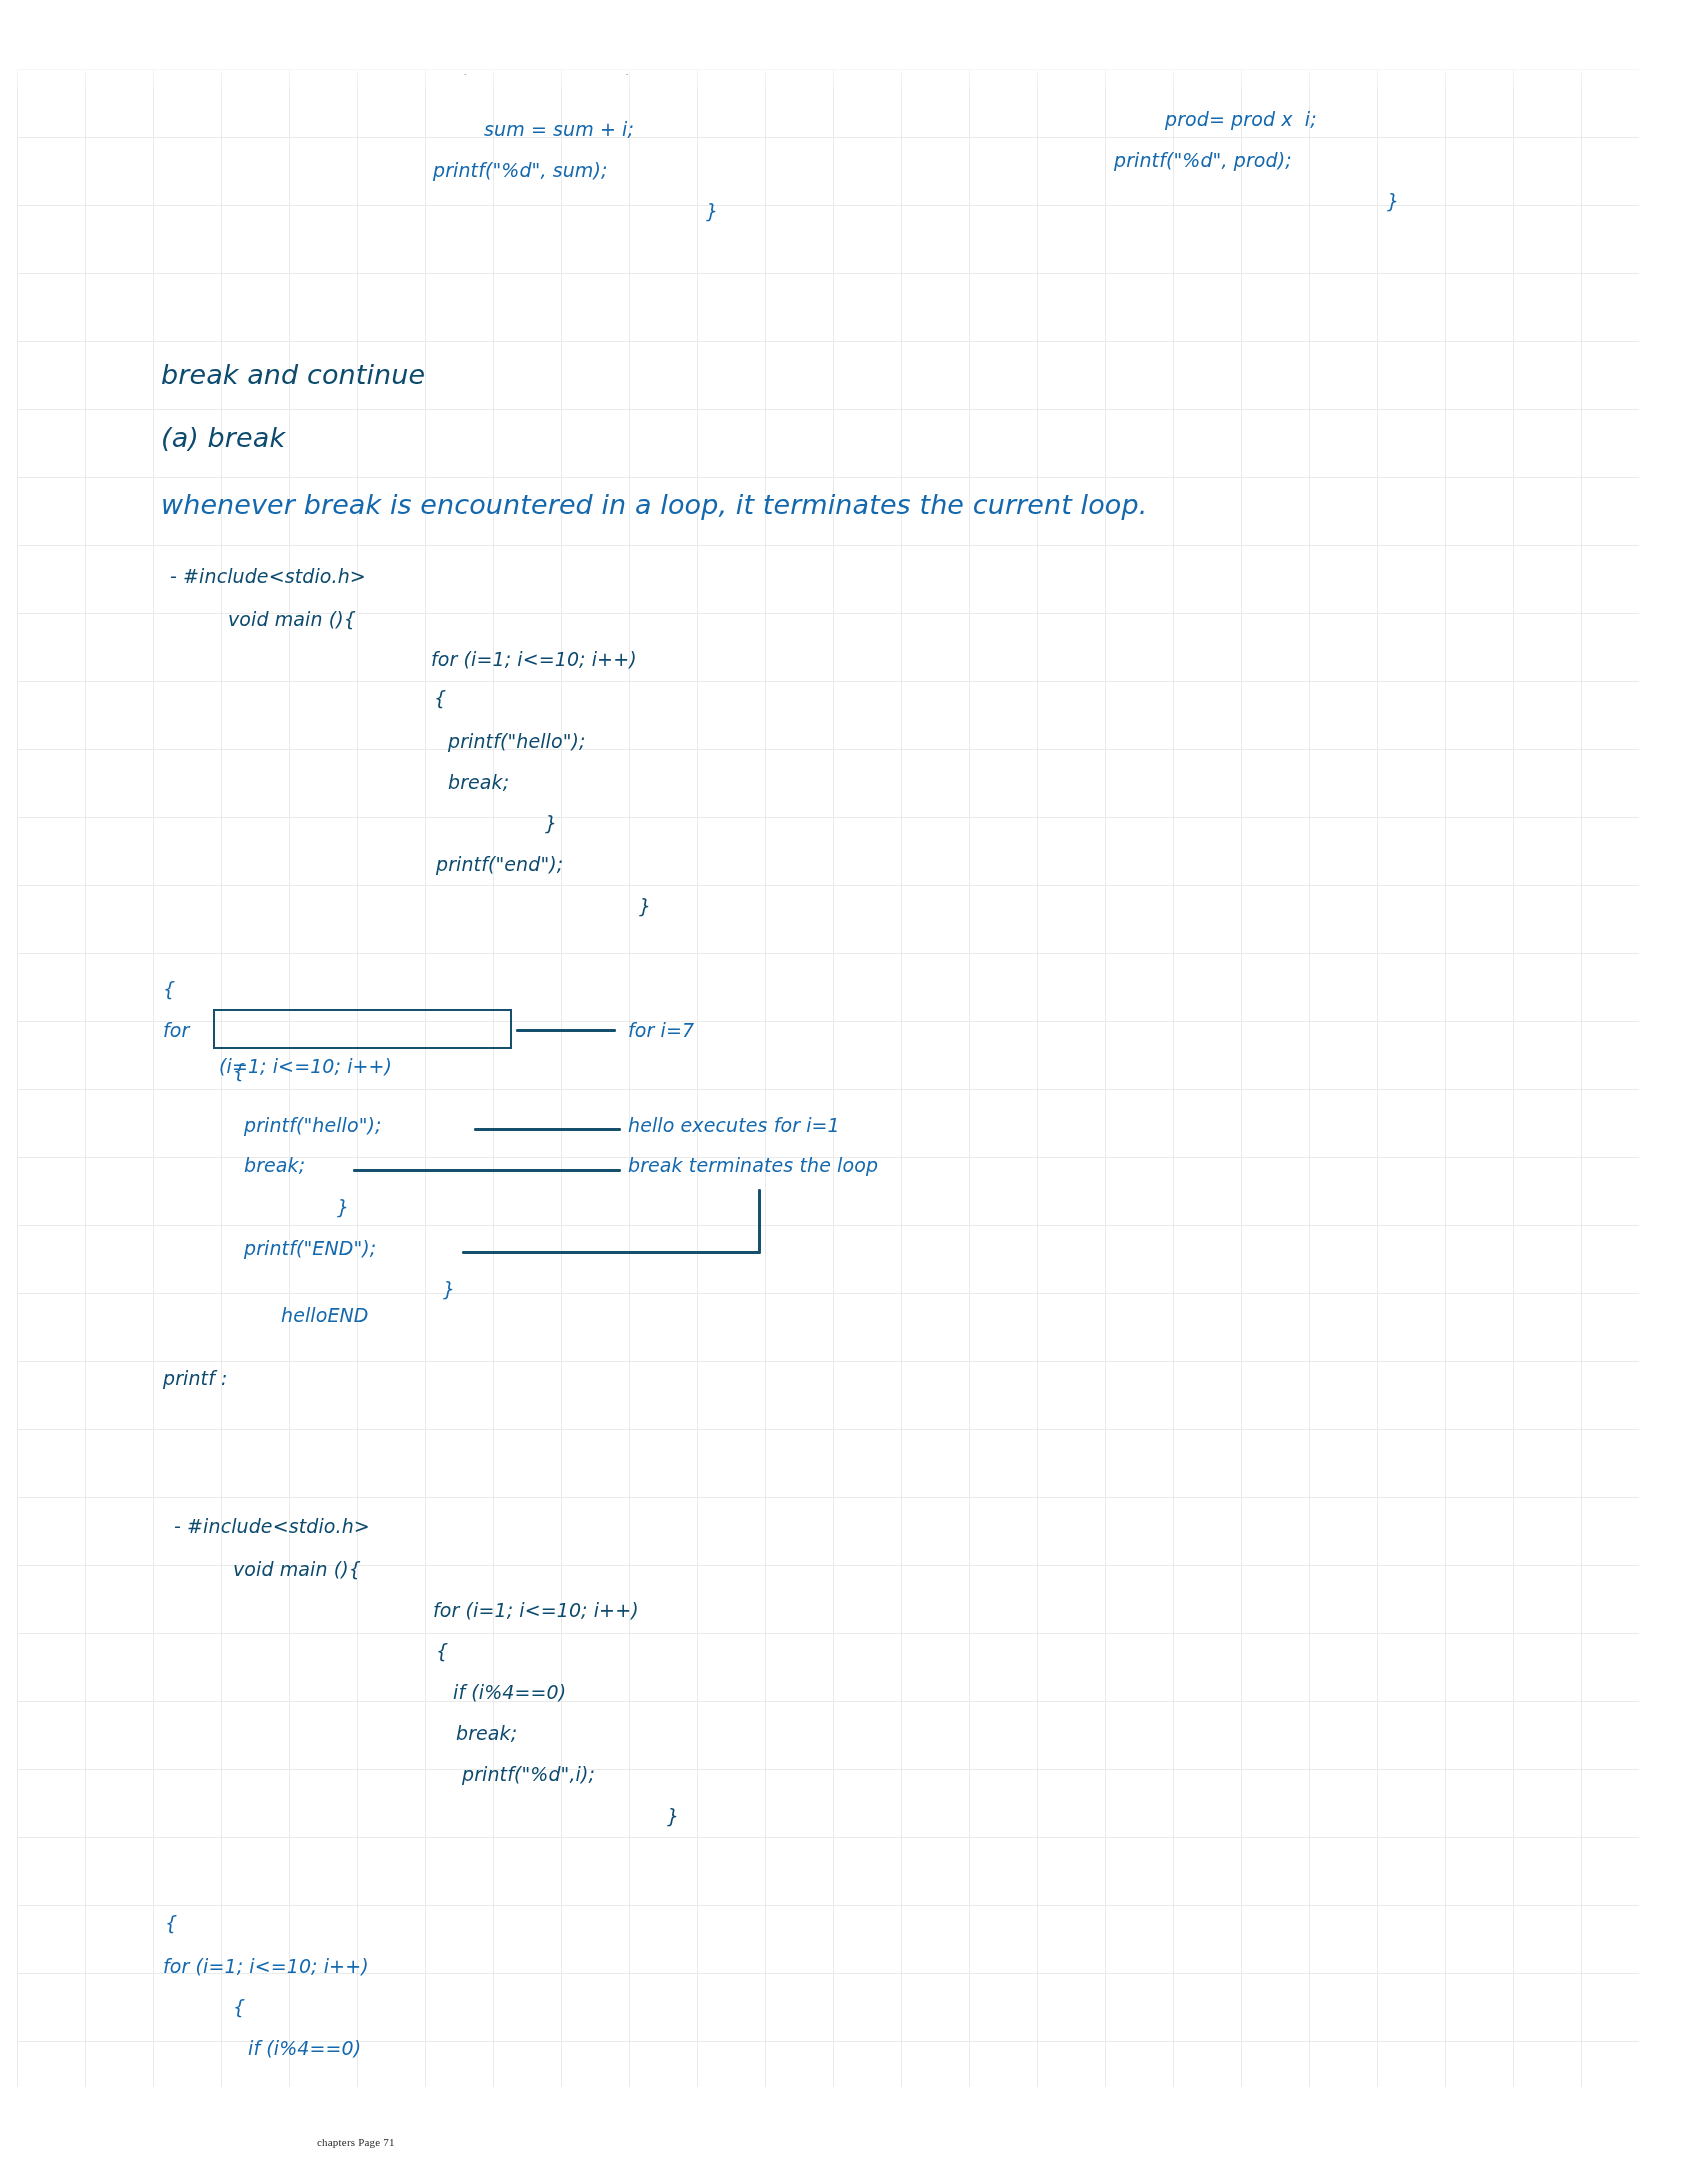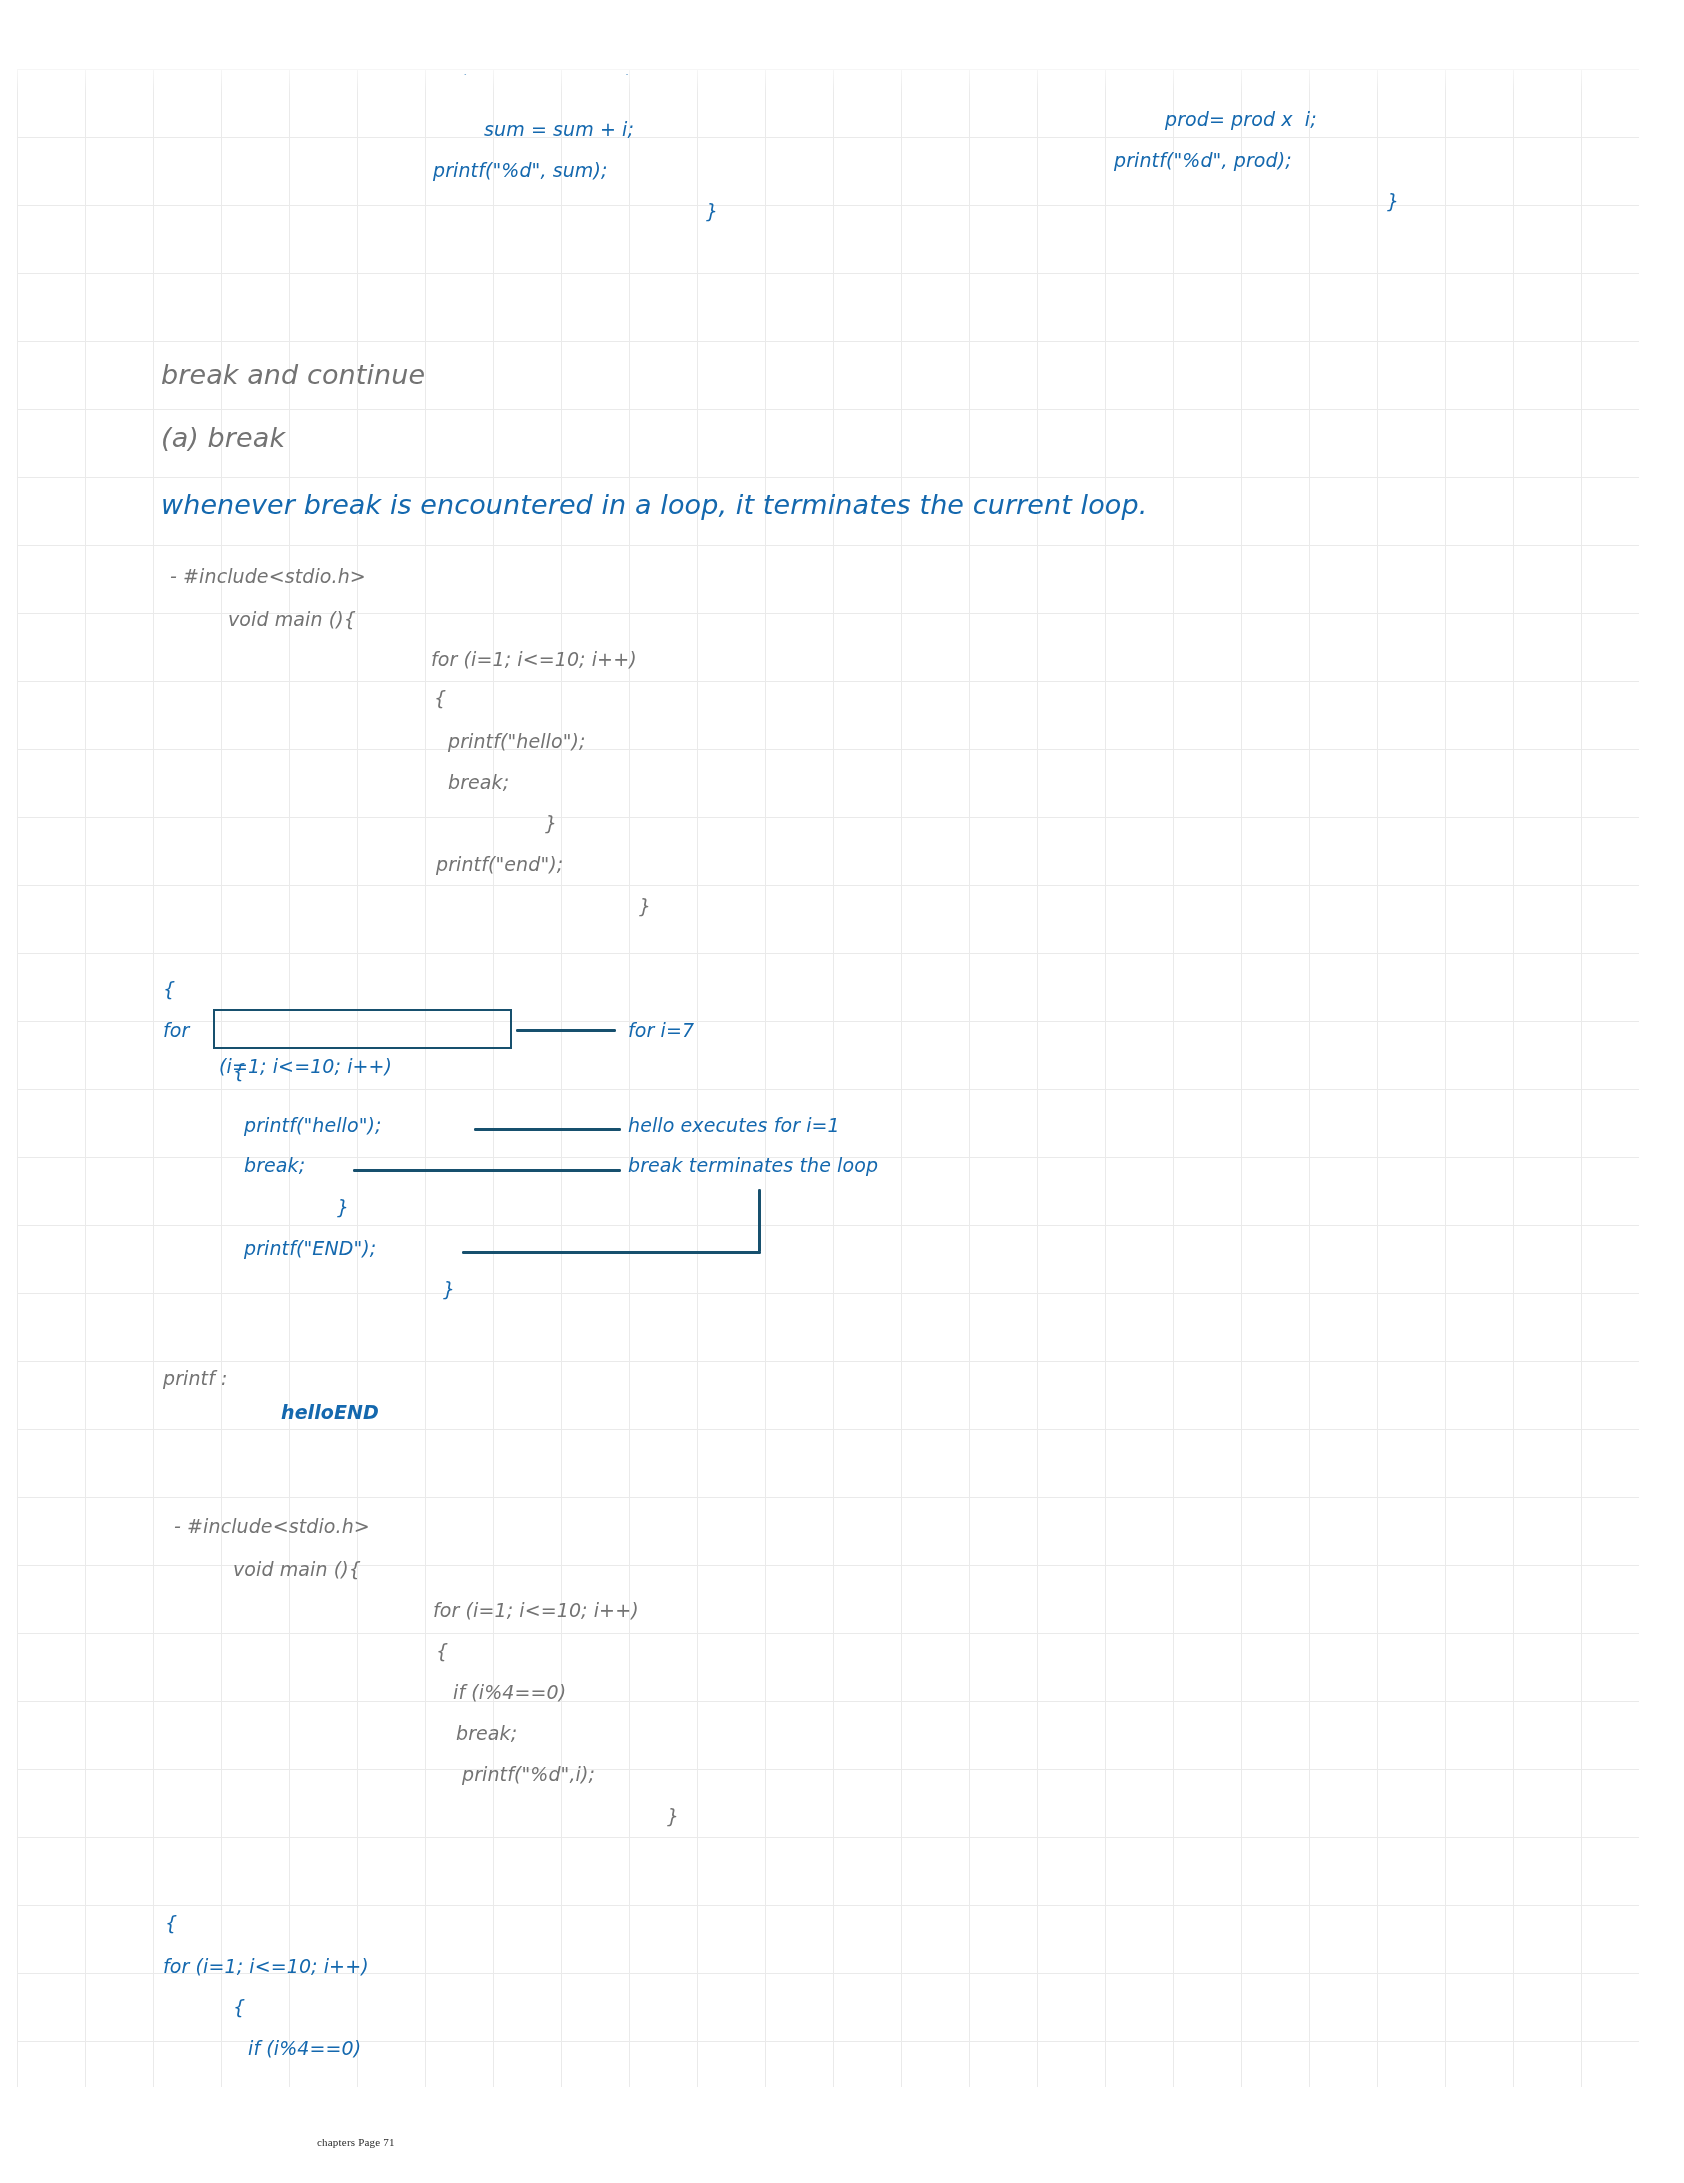--- a/index.html
+++ b/index.html
@@ -40,21 +40,21 @@
   
   .hw {
     position: absolute;
     white-space: pre;
     font-family: "DejaVu Sans", sans-serif;
     font-style: italic;
     letter-spacing: 0.1px;
     line-height: 1;
   }
   .ink-blue  { color: #1468ae; }
-  .ink-black { color: #737373; }
+  .ink-black { color: #0c4a6e; }
 
   
   .s-code   { font-size: 19px; }
   .s-head   { font-size: 27px; }
   .s-note   { font-size: 27px; }
 
   
   .rule {
     position: absolute;
     background: #17506e;
@@ -151,21 +151,21 @@
   <span class="hw ink-blue s-code" style="left:337px; top:1198px;">}</span>
 
   <span class="hw ink-blue s-code" style="left:244px; top:1239px;">printf("END");</span>
 
   <div class="rule" style="left:462px; top:1251px; width:299px;"></div>
   <div class="rule-v" style="left:758px; top:1189px; height:63px;"></div>
 
   <span class="hw ink-blue s-code" style="left:443px; top:1280px;">}</span>
 
   <span class="hw ink-black s-code" style="left:163px; top:1369px;">printf :</span>
-  <span class="hw ink-blue s-code" style="left:281px; top:1403px;font-weight:bold;">helloEND</span>
+  <span class="hw ink-blue s-code" style="left:281px; top:1306px;">helloEND</span>
 
   <span class="hw ink-black s-code" style="left:174px; top:1517px;">- #include&lt;stdio.h&gt;</span>
   <span class="hw ink-black s-code" style="left:233px; top:1560px;">void main (){</span>
   <span class="hw ink-black s-code" style="left:433px; top:1601px;">for (i=1; i&lt;=10; i++)</span>
   <span class="hw ink-black s-code" style="left:436px; top:1642px;">{</span>
   <span class="hw ink-black s-code" style="left:453px; top:1683px;">if (i%4==0)</span>
   <span class="hw ink-black s-code" style="left:456px; top:1724px;">break;</span>
   <span class="hw ink-black s-code" style="left:462px; top:1765px;">printf("%d",i);</span>
   <span class="hw ink-black s-code" style="left:667px; top:1807px;">}</span>
 

